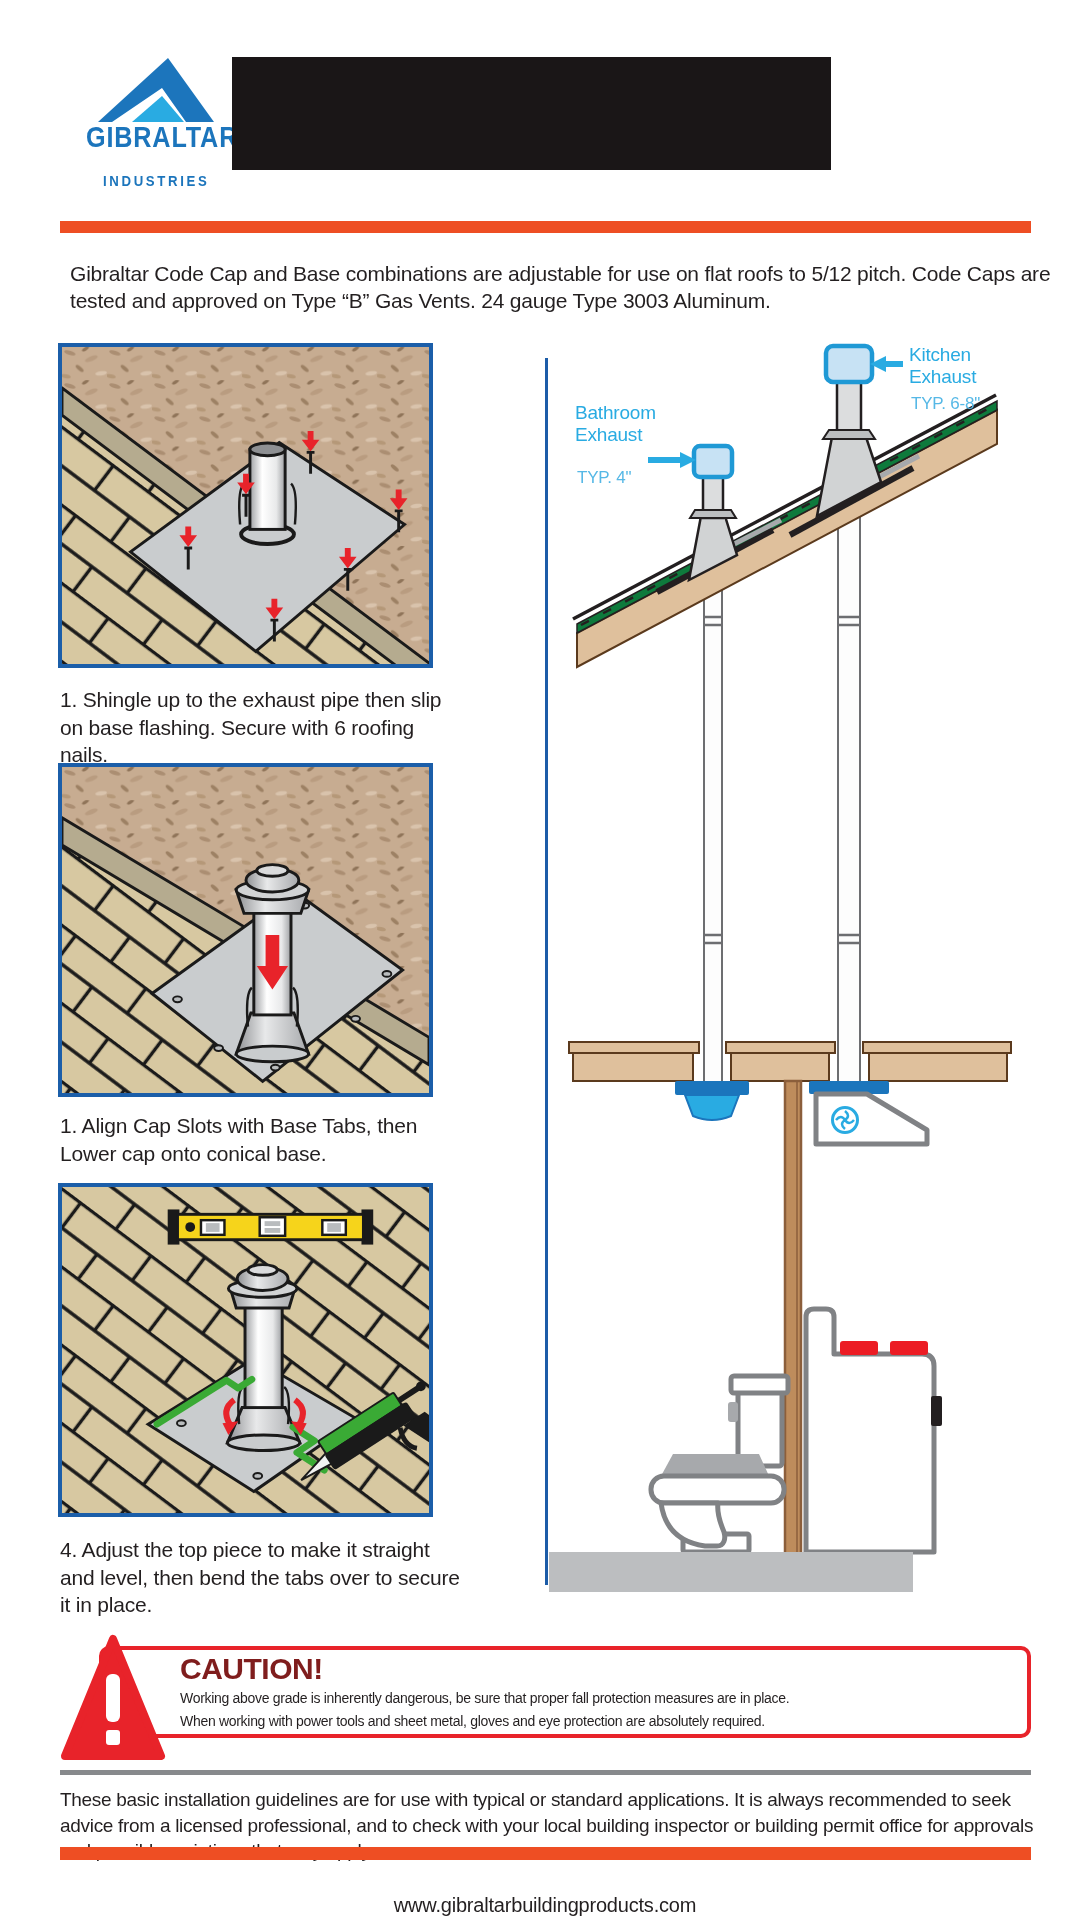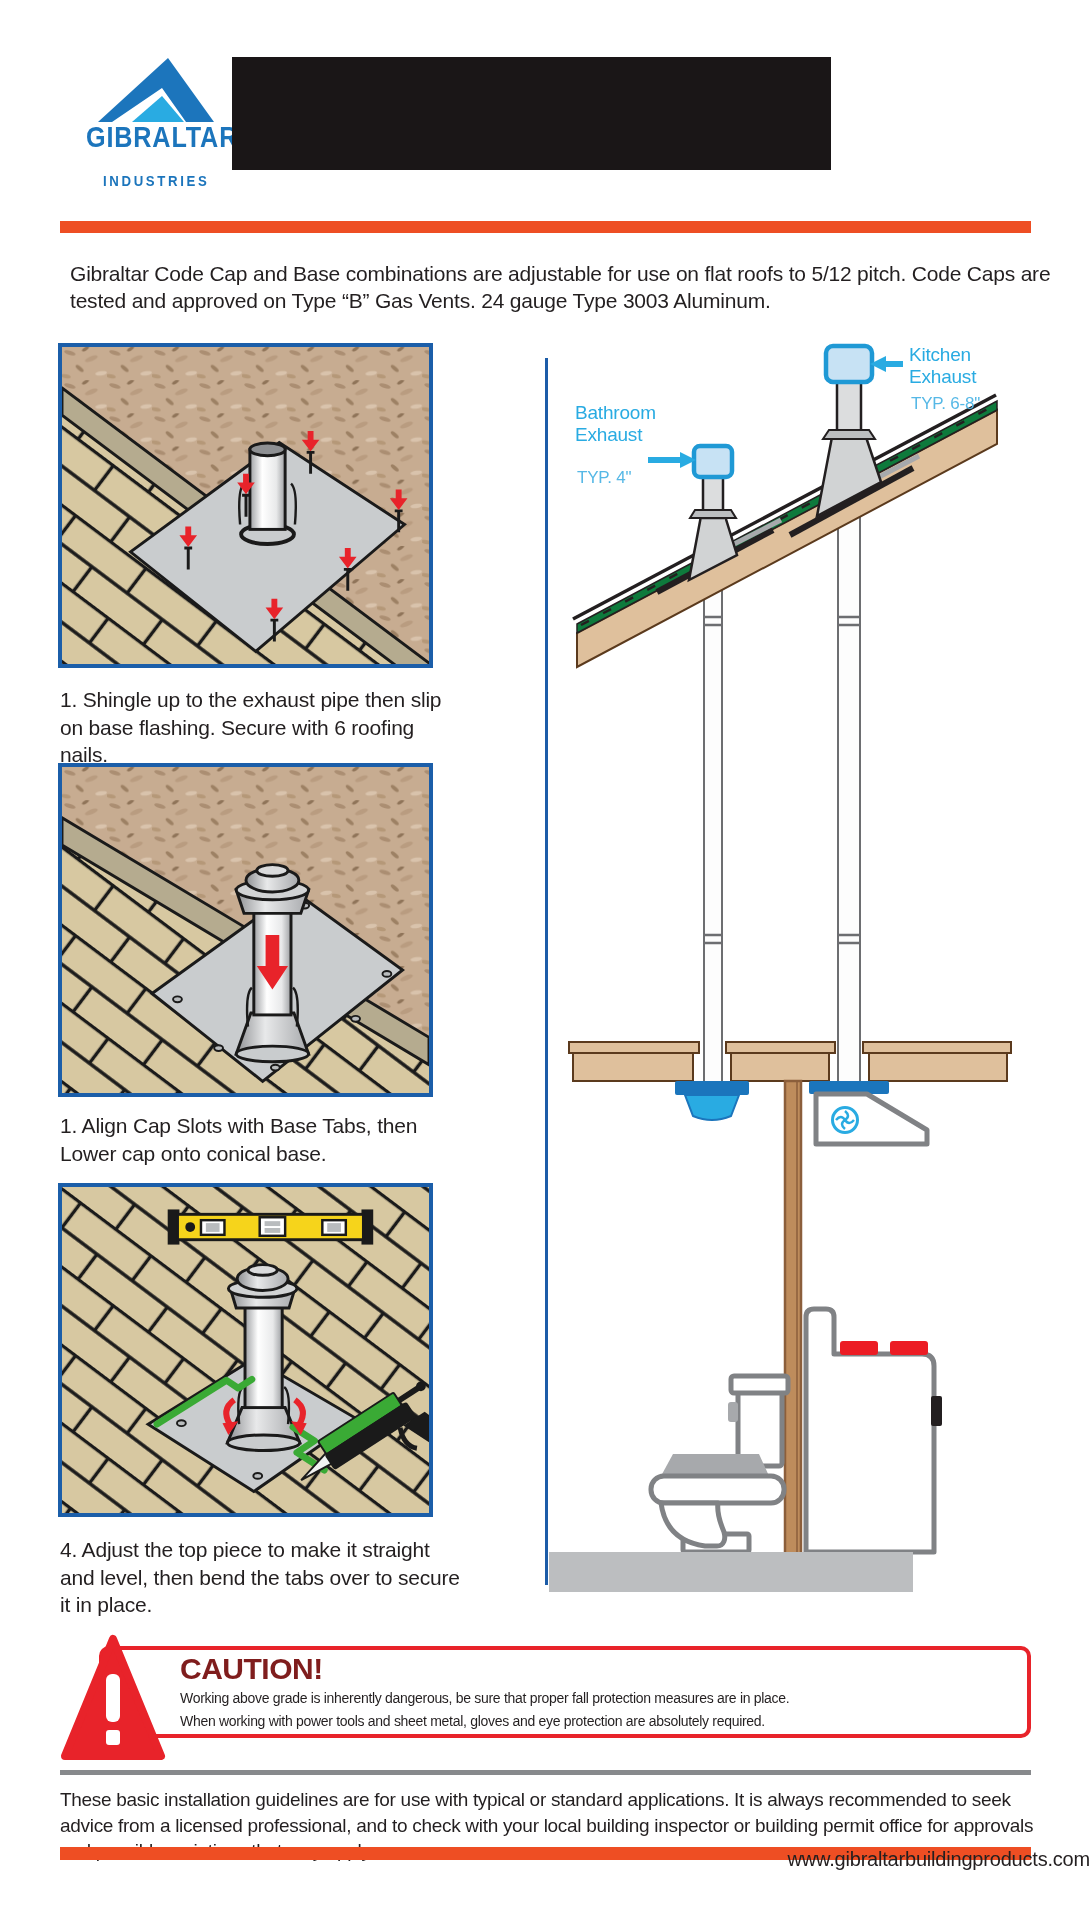--- a/index.html
+++ b/index.html
@@ -31,21 +31,21 @@
           line-height:22px;letter-spacing:-.2px;}
   .dtyp{position:absolute;font-size:17px;color:#56B8E6;letter-spacing:-.2px;}
   
   .caution-box{left:99px;top:1646px;width:932px;height:92px;border:4px solid #E8232A;
                border-radius:10px;box-sizing:border-box;background:#fff;}
   .caution-title{left:180px;top:1652px;font-size:30px;font-weight:bold;color:#7f1d1d;
                  letter-spacing:-.5px;}
   .caution-line{left:180px;width:820px;font-size:14px;letter-spacing:-.3px;}
   
   .disclaimer{left:60px;top:1787px;width:985px;font-size:19px;line-height:1.35;letter-spacing:-.3px;}
-  .url{left:0;top:1848px;width:1090px;text-align:right;font-size:20px;letter-spacing:-.2px;}
+  .url{left:0;top:1894px;width:1090px;text-align:center;font-size:20px;letter-spacing:-.2px;}
 </style>
 </head>
 <body>
 
 <svg width="0" height="0" style="position:absolute" aria-hidden="true">
   <defs>
     <pattern id="osb" width="46" height="34" patternUnits="userSpaceOnUse">
       <rect width="46" height="34" fill="#C7AC91"></rect>
       <ellipse cx="8" cy="6" rx="6" ry="2.2" fill="#AB8E72" transform="rotate(18 8 6)"></ellipse>
       <ellipse cx="30" cy="12" rx="7" ry="2.5" fill="#B99C80" transform="rotate(-22 30 12)"></ellipse>

